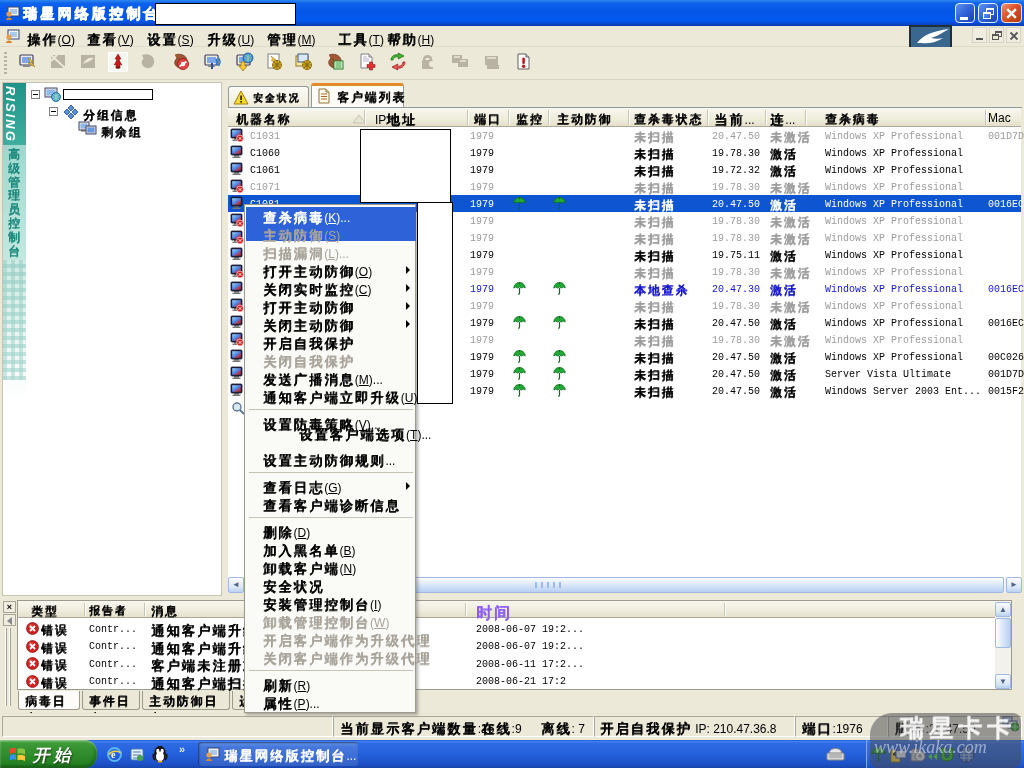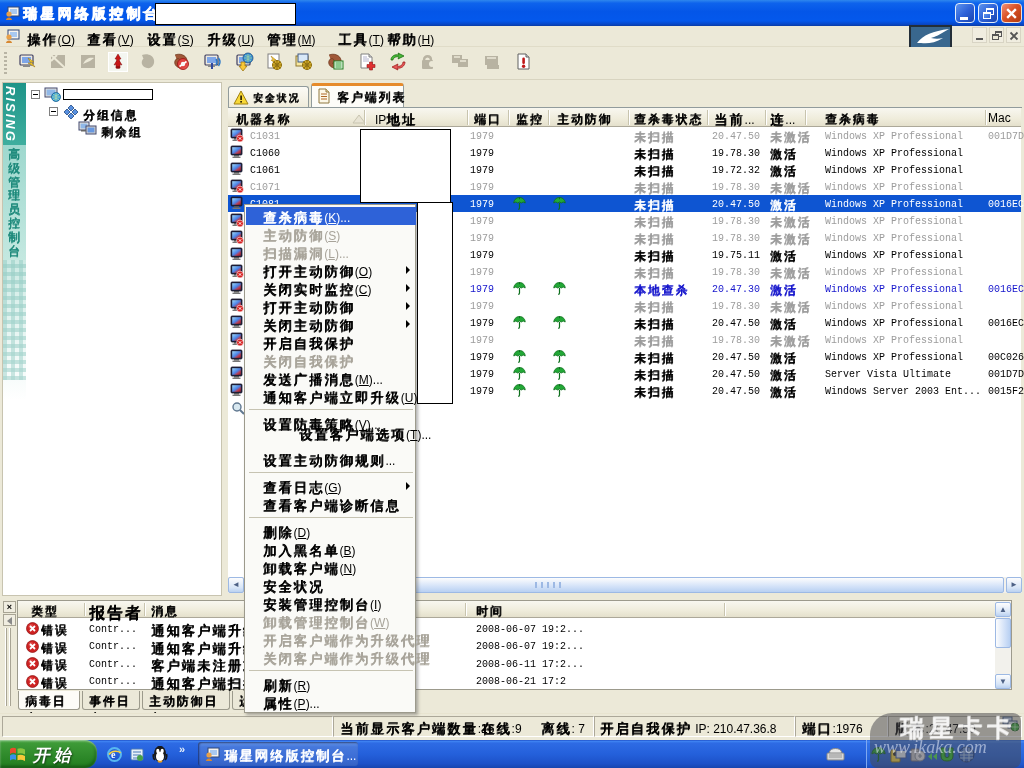--- a/index.html
+++ b/index.html
@@ -31,21 +31,21 @@
 #logpanel{left:0;top:598px;width:1024px;height:115px;background:#ECE9D8}
 #logtable{left:17px;top:2px;width:995px;height:90px;background:#fff;border:1px solid #9C9A8C}
 
 #statusbar{left:0;top:713px;width:1024px;height:27px;background:#ECE9D8;border-top:1px solid #E8E4D0}
 .spanel{position:absolute;top:716px;height:21px;border:1px solid #ACA899;border-right-color:#fff;border-bottom-color:#fff;background:#ECE9D8}
 .stx{position:absolute;top:720px;font-size:12px;color:#000}
 
 #taskbar{left:0;top:740px;width:1024px;height:28px;background:linear-gradient(180deg,#1E50C8 0%,#3E82F2 5%,#2E6BE4 11%,#2460DB 50%,#1D51C8 85%,#1745AE 100%)}
 
 #cmenu{left:244px;top:204px;width:172px;height:509px;background:#FAFAF7;border:1px solid #9C9A8C;box-shadow:2px 2px 3px rgba(80,80,80,0.45)}
-.mitem{position:absolute;left:1px;width:170px;height:18px;font-size:12px;color:#000}
+.mitem{position:absolute;left:1px;width:170px;height:34px;font-size:12px;color:#000}
 .mitem .t{position:absolute;left:17px;top:2px;white-space:nowrap}
 .msep{position:absolute;left:4px;width:164px;height:1px;background:#C6C3B2}
 .marr{position:absolute;right:6px;top:5px;width:0;height:0;border-left:4px solid #000;border-top:4px solid transparent;border-bottom:4px solid transparent}
 .dis{color:#A8A49A}
 .redact{position:absolute;background:#fff;border:1px solid #000}
 </style></head><body>
 
 <svg width="0" height="0" style="position:absolute">
     <defs>
 <linearGradient id="scr" x1="0" y1="0" x2="1" y2="1">
@@ -610,23 +610,23 @@
     </div>
 <div class="abs" style="left:5px;top:30px;width:2px;height:78px;border-left:1px solid #fff;border-right:1px solid #A8A494"></div>
 <div class="abs" style="left:9px;top:30px;width:2px;height:78px;border-left:1px solid #fff;border-right:1px solid #A8A494"></div>
 <div id="logtable" class="abs">
 <div class="abs" style="left:0;top:0;width:993px;height:17px;background:linear-gradient(180deg,#F8F7F0,#EFECDB 60%,#E4E0CC);border-bottom:1px solid #ACA899"></div>
 <div class="abs" style="left:66px;top:2px;width:1px;height:13px;background:#C8C4AE;box-shadow:1px 0 0 #fff"></div>
 <div class="abs" style="left:126px;top:2px;width:1px;height:13px;background:#C8C4AE;box-shadow:1px 0 0 #fff"></div>
 <div class="abs" style="left:447px;top:2px;width:1px;height:13px;background:#C8C4AE;box-shadow:1px 0 0 #fff"></div>
 <div class="abs" style="left:706px;top:2px;width:1px;height:13px;background:#C8C4AE;box-shadow:1px 0 0 #fff"></div>
 <div class="abs z" style="left:13px;top:2px;font-size:12px;color:#000">类型</div>
-<div class="abs z" style="left:71px;top:2px;font-size:16px;color:#000">报告者</div>
+<div class="abs z" style="left:71px;top:2px;font-size:11px;color:#000">报告者</div>
 <div class="abs z" style="left:133px;top:2px;font-size:12px;color:#000">消息</div>
-<div class="abs z" style="left:458px;top:2px;font-size:12px;color:#000000">时间</div>
+<div class="abs z" style="left:458px;top:2px;font-size:16px;color:#8b5cf6">时间</div>
 <div class="abs" style="left:0;top:19.0px;width:993px;height:17px">
 <svg class="abs" style="left:8px;top:2px" width="13" height="13" viewBox="0 0 13 13">
 <circle cx="6.5" cy="6.5" r="6" fill="#CE2222" stroke="#8E1010" stroke-width="0.7"></circle>
 <circle cx="5" cy="4.5" r="2.5" fill="#E85A5A" opacity="0.6"></circle>
 <path d="M4 4 L9 9 M9 4 L4 9" stroke="#fff" stroke-width="1.8"></path>
         </svg>
 <div class="abs z" style="left:23px;top:2px;font-size:12px">错误</div>
 <div class="abs mono" style="left:71px;top:3.5px;font-size:10px">Contr...</div>
 <div class="abs" style="left:133px;top:2px;font-size:12px"><span class="z">通知客户端升级失</span>...</div>
 <div class="abs mono" style="left:458px;top:3.5px;font-size:10px">2008-06-07 19:2...</div>

